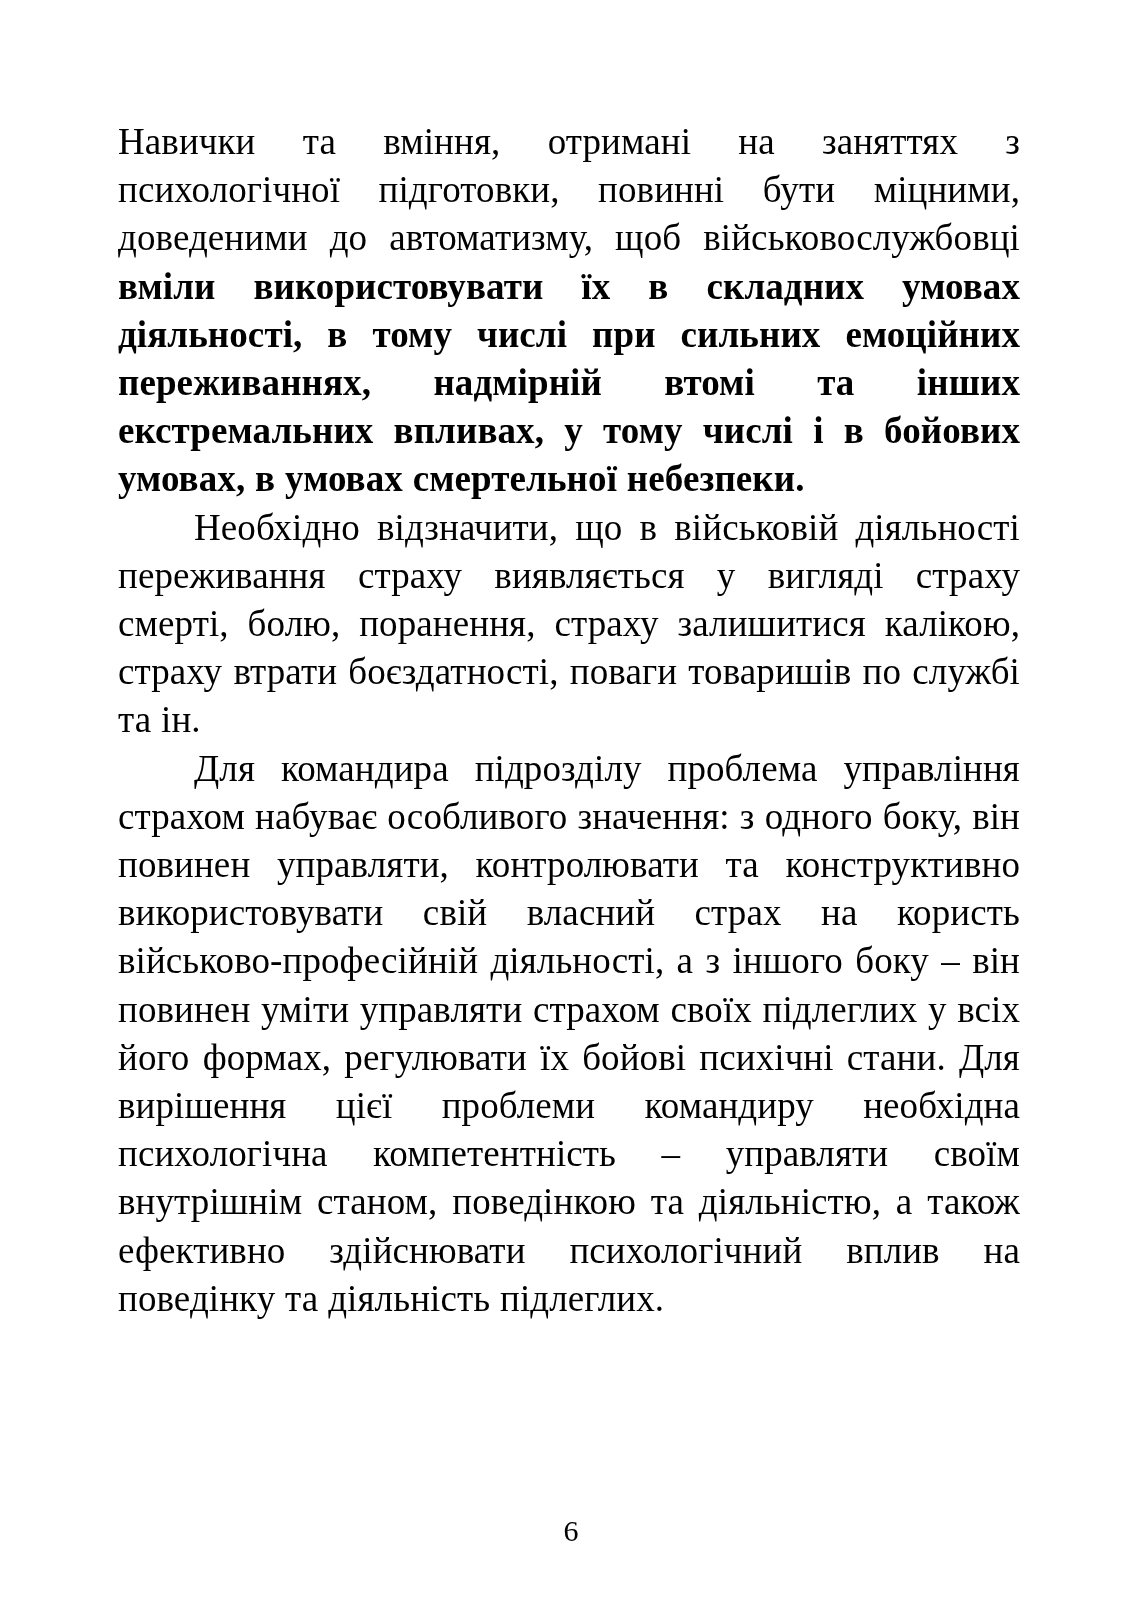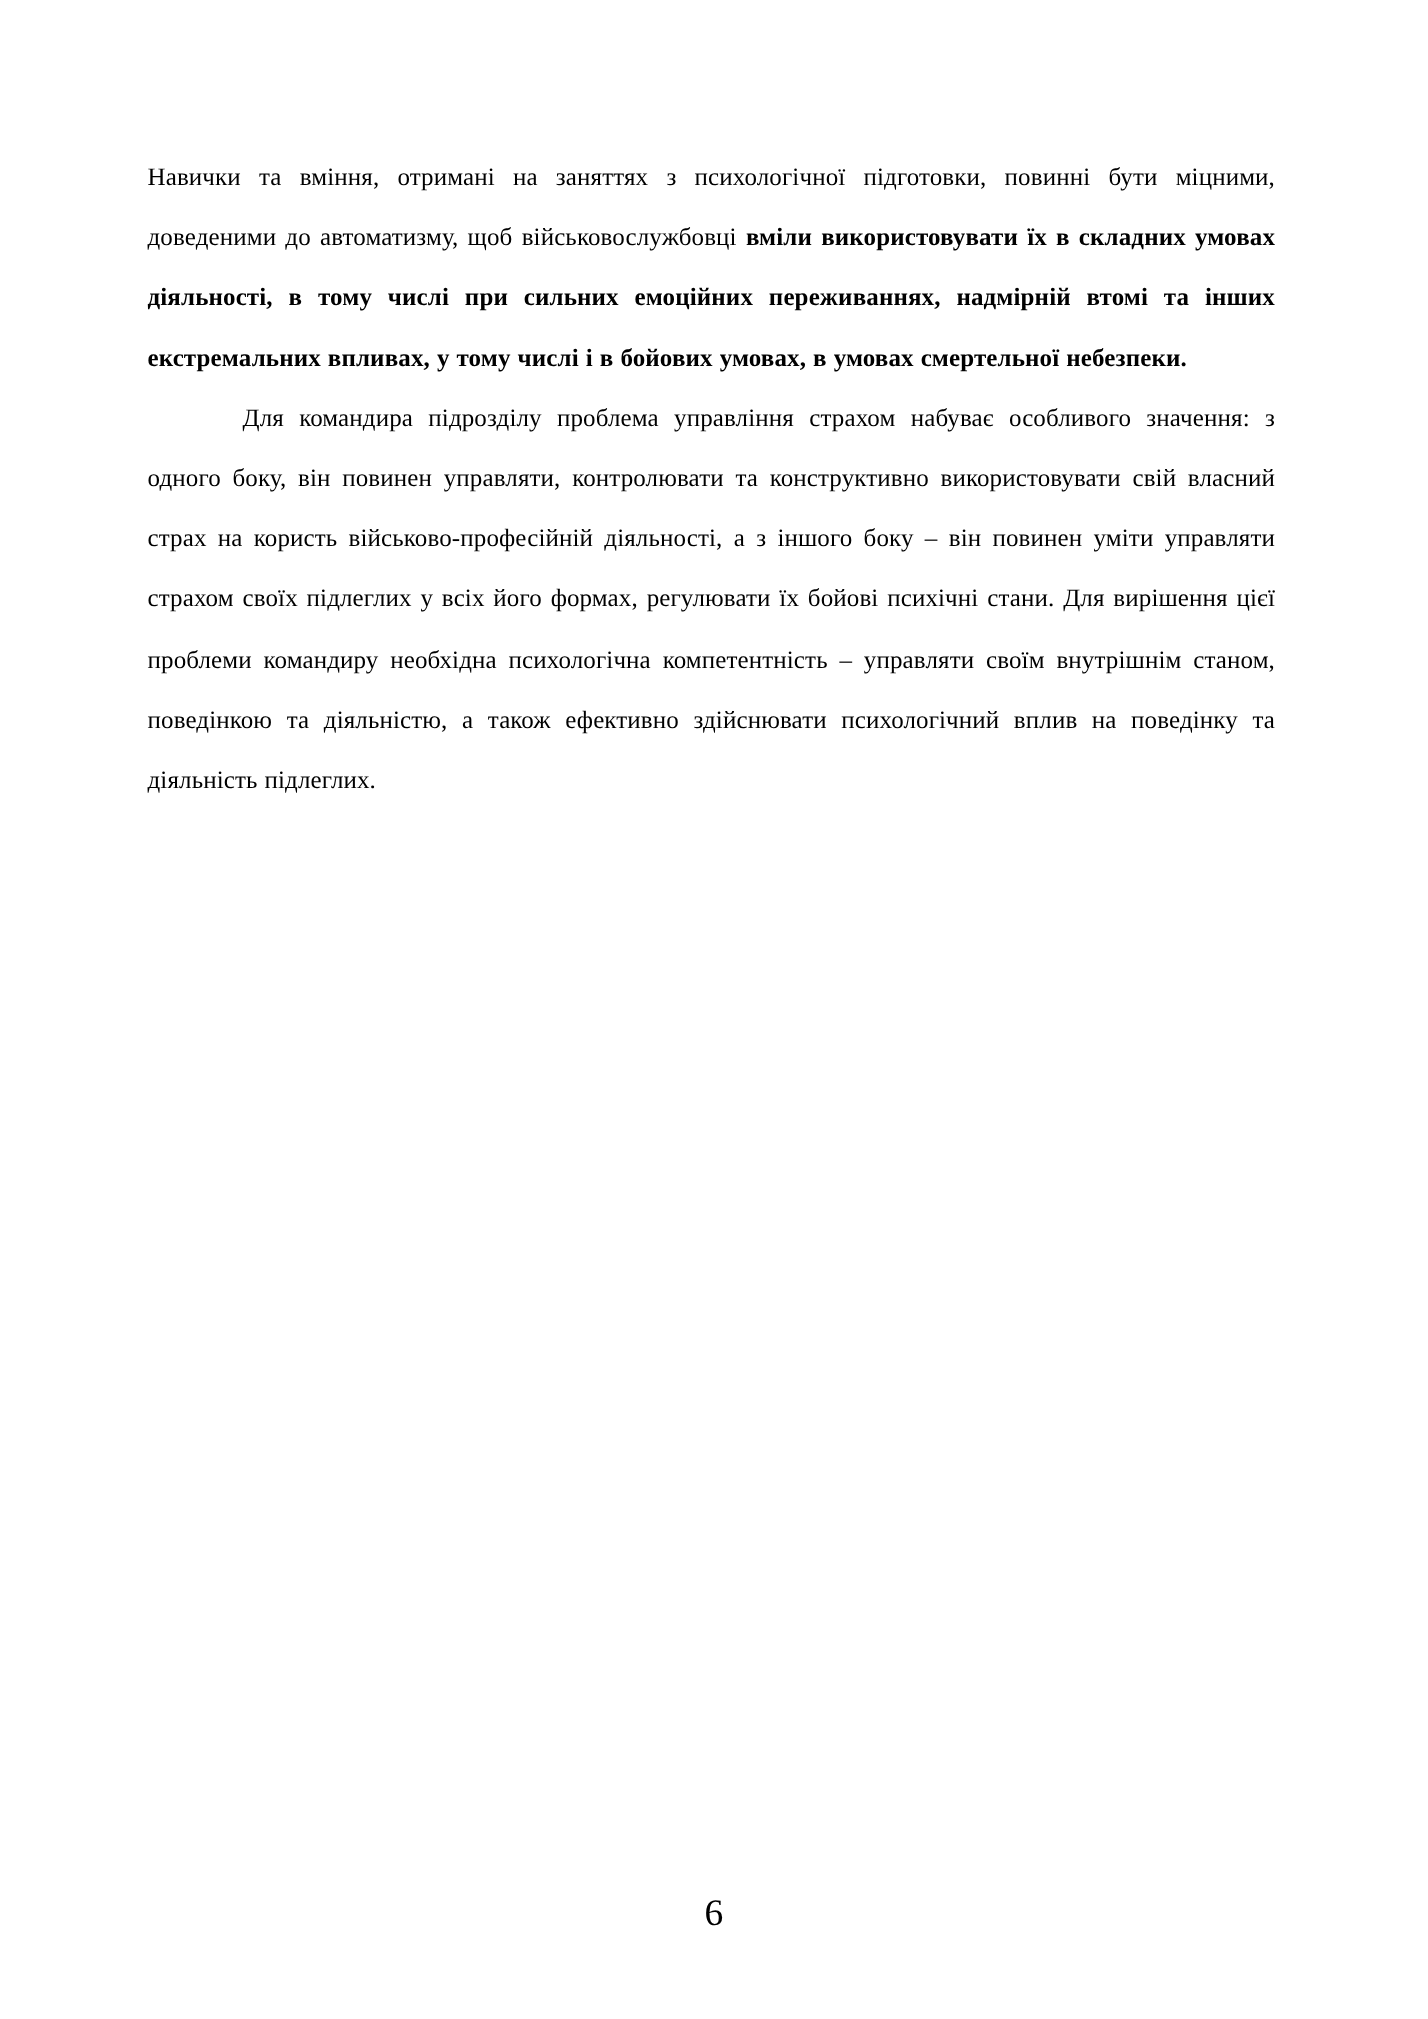--- a/index.html
+++ b/index.html
@@ -27,21 +27,21 @@
 
   .text-block {
     position: absolute;
     left: 118px;
     top: 118px;
     width: 902px;
   }
 
   .para {
     margin: 0;
-    font-size: 20px;
+    font-size: 37px;
     line-height: 48.2px;
     text-align: justify;
     text-justify: inter-word;
     letter-spacing: 0.1px;
     word-spacing: 0.5px;
     hyphens: none;
   }
 
   .para.indent {
     text-indent: 76px;
@@ -72,20 +72,23 @@
 <body>
 
 <div class="page">
 
   <div class="text-block">
 
     <p class="para flush">
       <span>Навички та вміння, отримані на заняттях з психологічної підготовки, повинні бути міцними, доведеними до автоматизму, щоб військовослужбовці </span><span class="bold">вміли використовувати їх в складних умовах діяльності, в тому числі при сильних емоційних переживаннях, надмірній втомі та інших екстремальних впливах, у тому числі і в бойових умовах, в умовах смертельної небезпеки.</span>
     </p>
 
+    <p class="para indent">
+      <span>Необхідно відзначити, що в військовій діяльності переживання страху виявляється у вигляді страху смерті, болю, поранення, страху залишитися калікою, страху втрати боєздатності, поваги товаришів по службі та ін.</span>
+    </p>
 
 
     <p class="para indent">
       <span>Для командира підрозділу проблема управління страхом набуває особливого значення: з одного боку, він повинен управляти, контролювати та конструктивно використовувати свій власний страх на користь військово-професійній діяльності, а з іншого боку – він повинен уміти управляти страхом своїх підлеглих у всіх його формах, регулювати їх бойові психічні стани. Для вирішення цієї проблеми командиру необхідна психологічна компетентність – управляти своїм внутрішнім станом, поведінкою та діяльністю, а також ефективно здійснювати психологічний вплив на поведінку та діяльність підлеглих.</span>
     </p>
 
   </div>
 
   <div class="page-number">6</div>
 

